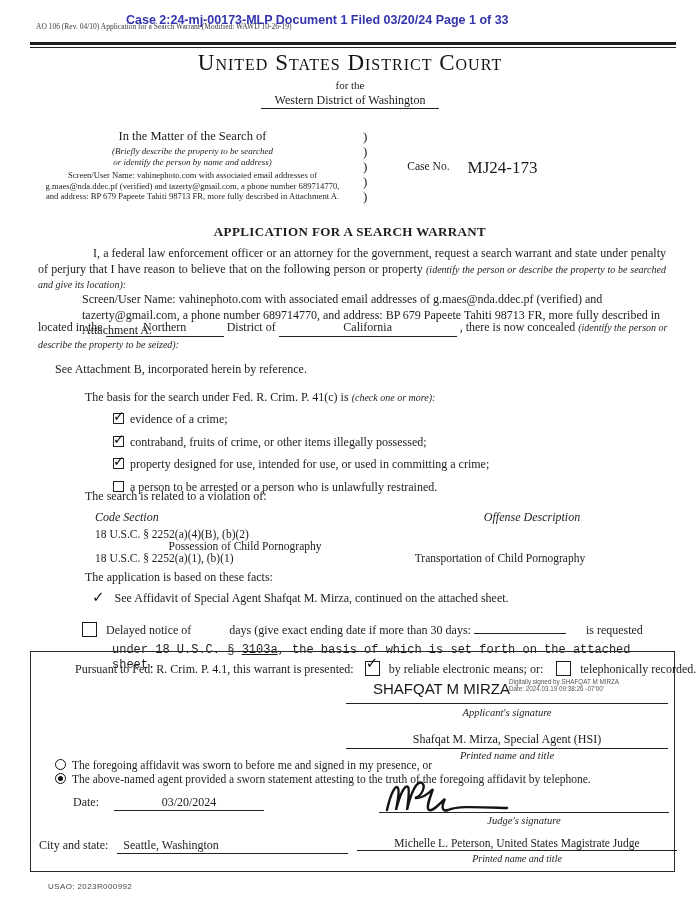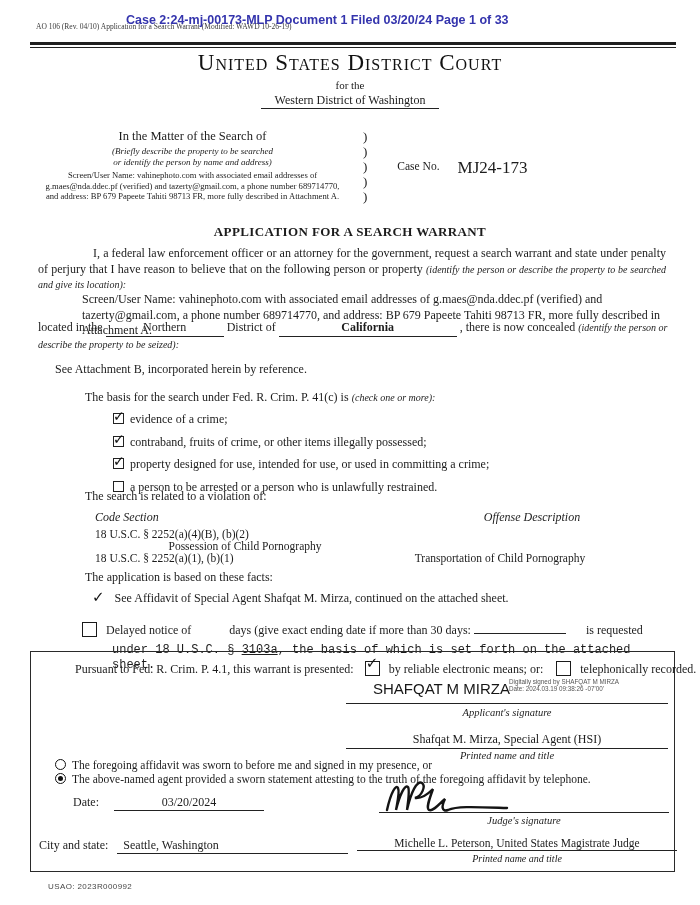--- a/index.html
+++ b/index.html
@@ -76,38 +76,38 @@
       </div>
       <div class="matter-desc">Screen/User Name: vahinephoto.com with associated email addresses of g.maes@nda.ddec.pf (verified) and tazerty@gmail.com, a phone number 689714770, and address: BP 679 Papeete Tahiti 98713 FR, more fully described in Attachment A.</div>
     </div>
     <div class="brackets" style="margin-left:18px;">
       <div>)</div>
       <div>)</div>
       <div>)</div>
       <div>)</div>
       <div>)</div>
     </div>
-    <div style="margin-left:30px;margin-top:26px;white-space:nowrap;">
+    <div style="margin-left:40px;margin-top:26px;white-space:nowrap;">
       <span class="caseno-label">Case No.</span>
       <span class="caseno-value">MJ24-173</span>
     </div>
   </div>
 
   <div class="abs app-title" style="top:224px;">APPLICATION FOR A SEARCH WARRANT</div>
 
   <div class="abs body-text just indent1" style="left:38px;top:246px;width:628px;">
     <span>I, a federal law enforcement officer or an attorney for the government, request a search warrant and state under penalty of perjury that I have reason to believe that on the following person or property </span><span class="small-ital">(identify the person or describe the property to be searched and give its location):</span>
   </div>
   <div class="abs body-text" style="left:82px;top:292px;width:586px;">Screen/User Name: vahinephoto.com with associated email addresses of g.maes@nda.ddec.pf (verified) and tazerty@gmail.com, a phone number 689714770, and address: BP 679 Papeete Tahiti 98713 FR, more fully described in Attachment A.</div>
 
   <div class="abs body-text" style="left:38px;top:320px;width:632px;">
     <span>located in the</span>
     <span class="blank" style="width:118px;">Northern</span>
     <span>District of</span>
-    <span class="blank" style="width:178px;font-weight:bold;">California</span>
+    <span class="blank" style="width:178px;">California</span>
     <span>, there is now concealed </span><span class="small-ital">(identify the person or describe the property to be seized):</span>
   </div>
 
   <div class="abs body-text" style="left:55px;top:362px;">See Attachment B, incorporated herein by reference.</div>
 
   <div class="abs body-text" style="left:85px;top:390px;">
     <span>The basis for the search under Fed. R. Crim. P. 41(c) is </span><span class="small-ital">(check one or more):</span>
   </div>
   <div class="abs body-text" style="left:113px;top:408px;line-height:22.5px;">
     <div>

